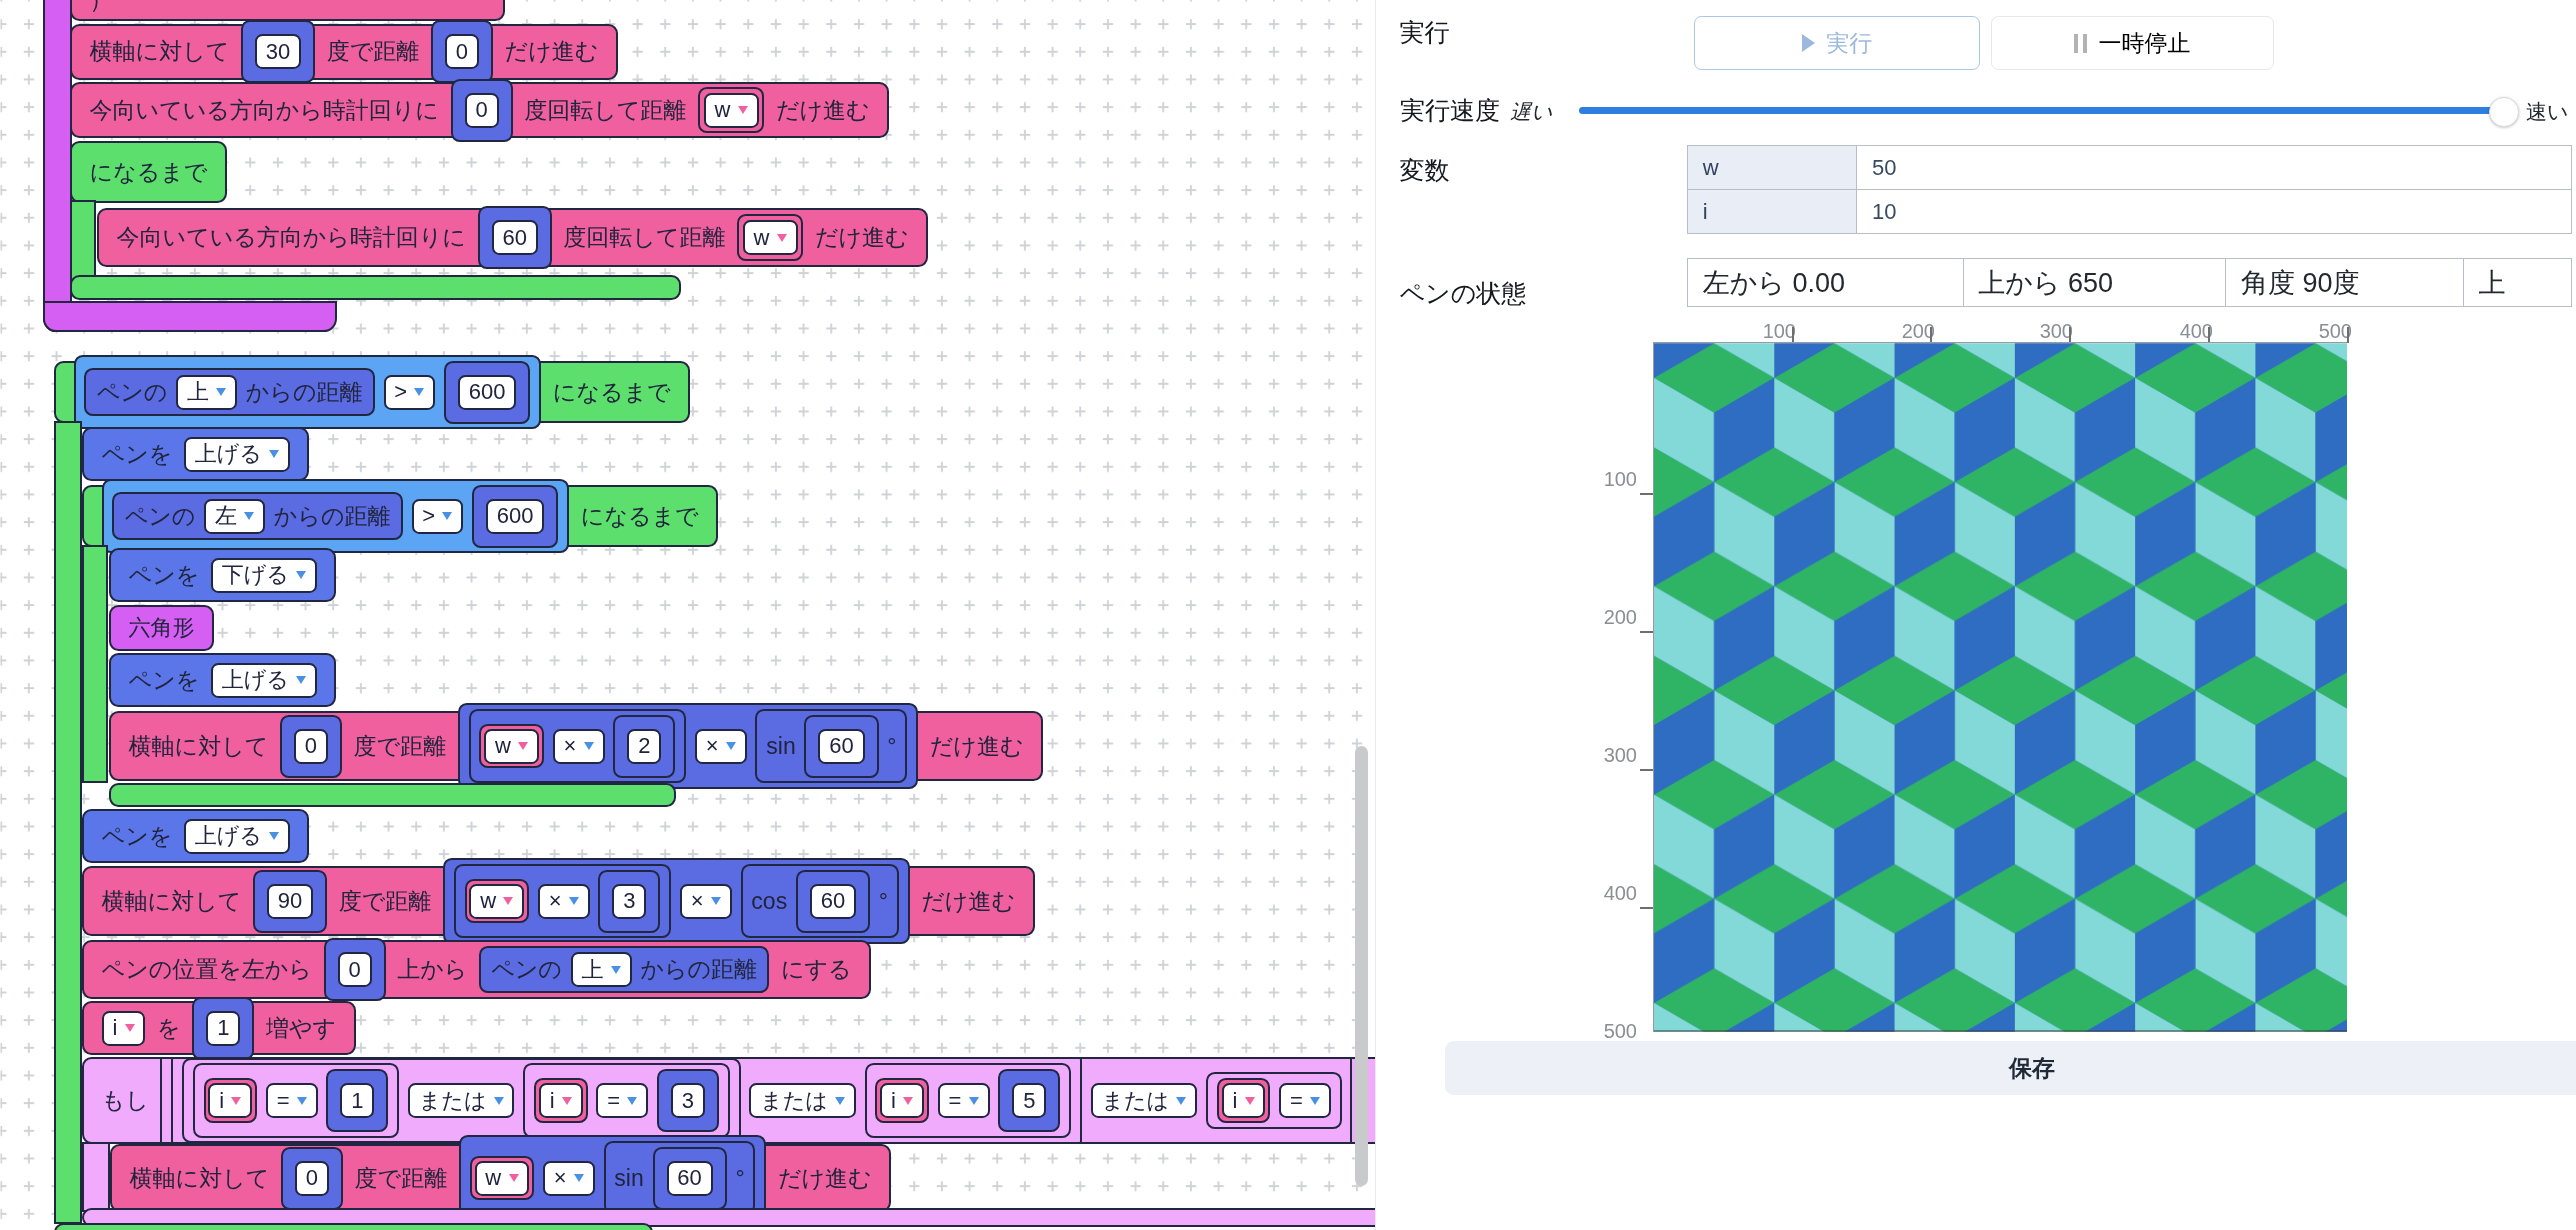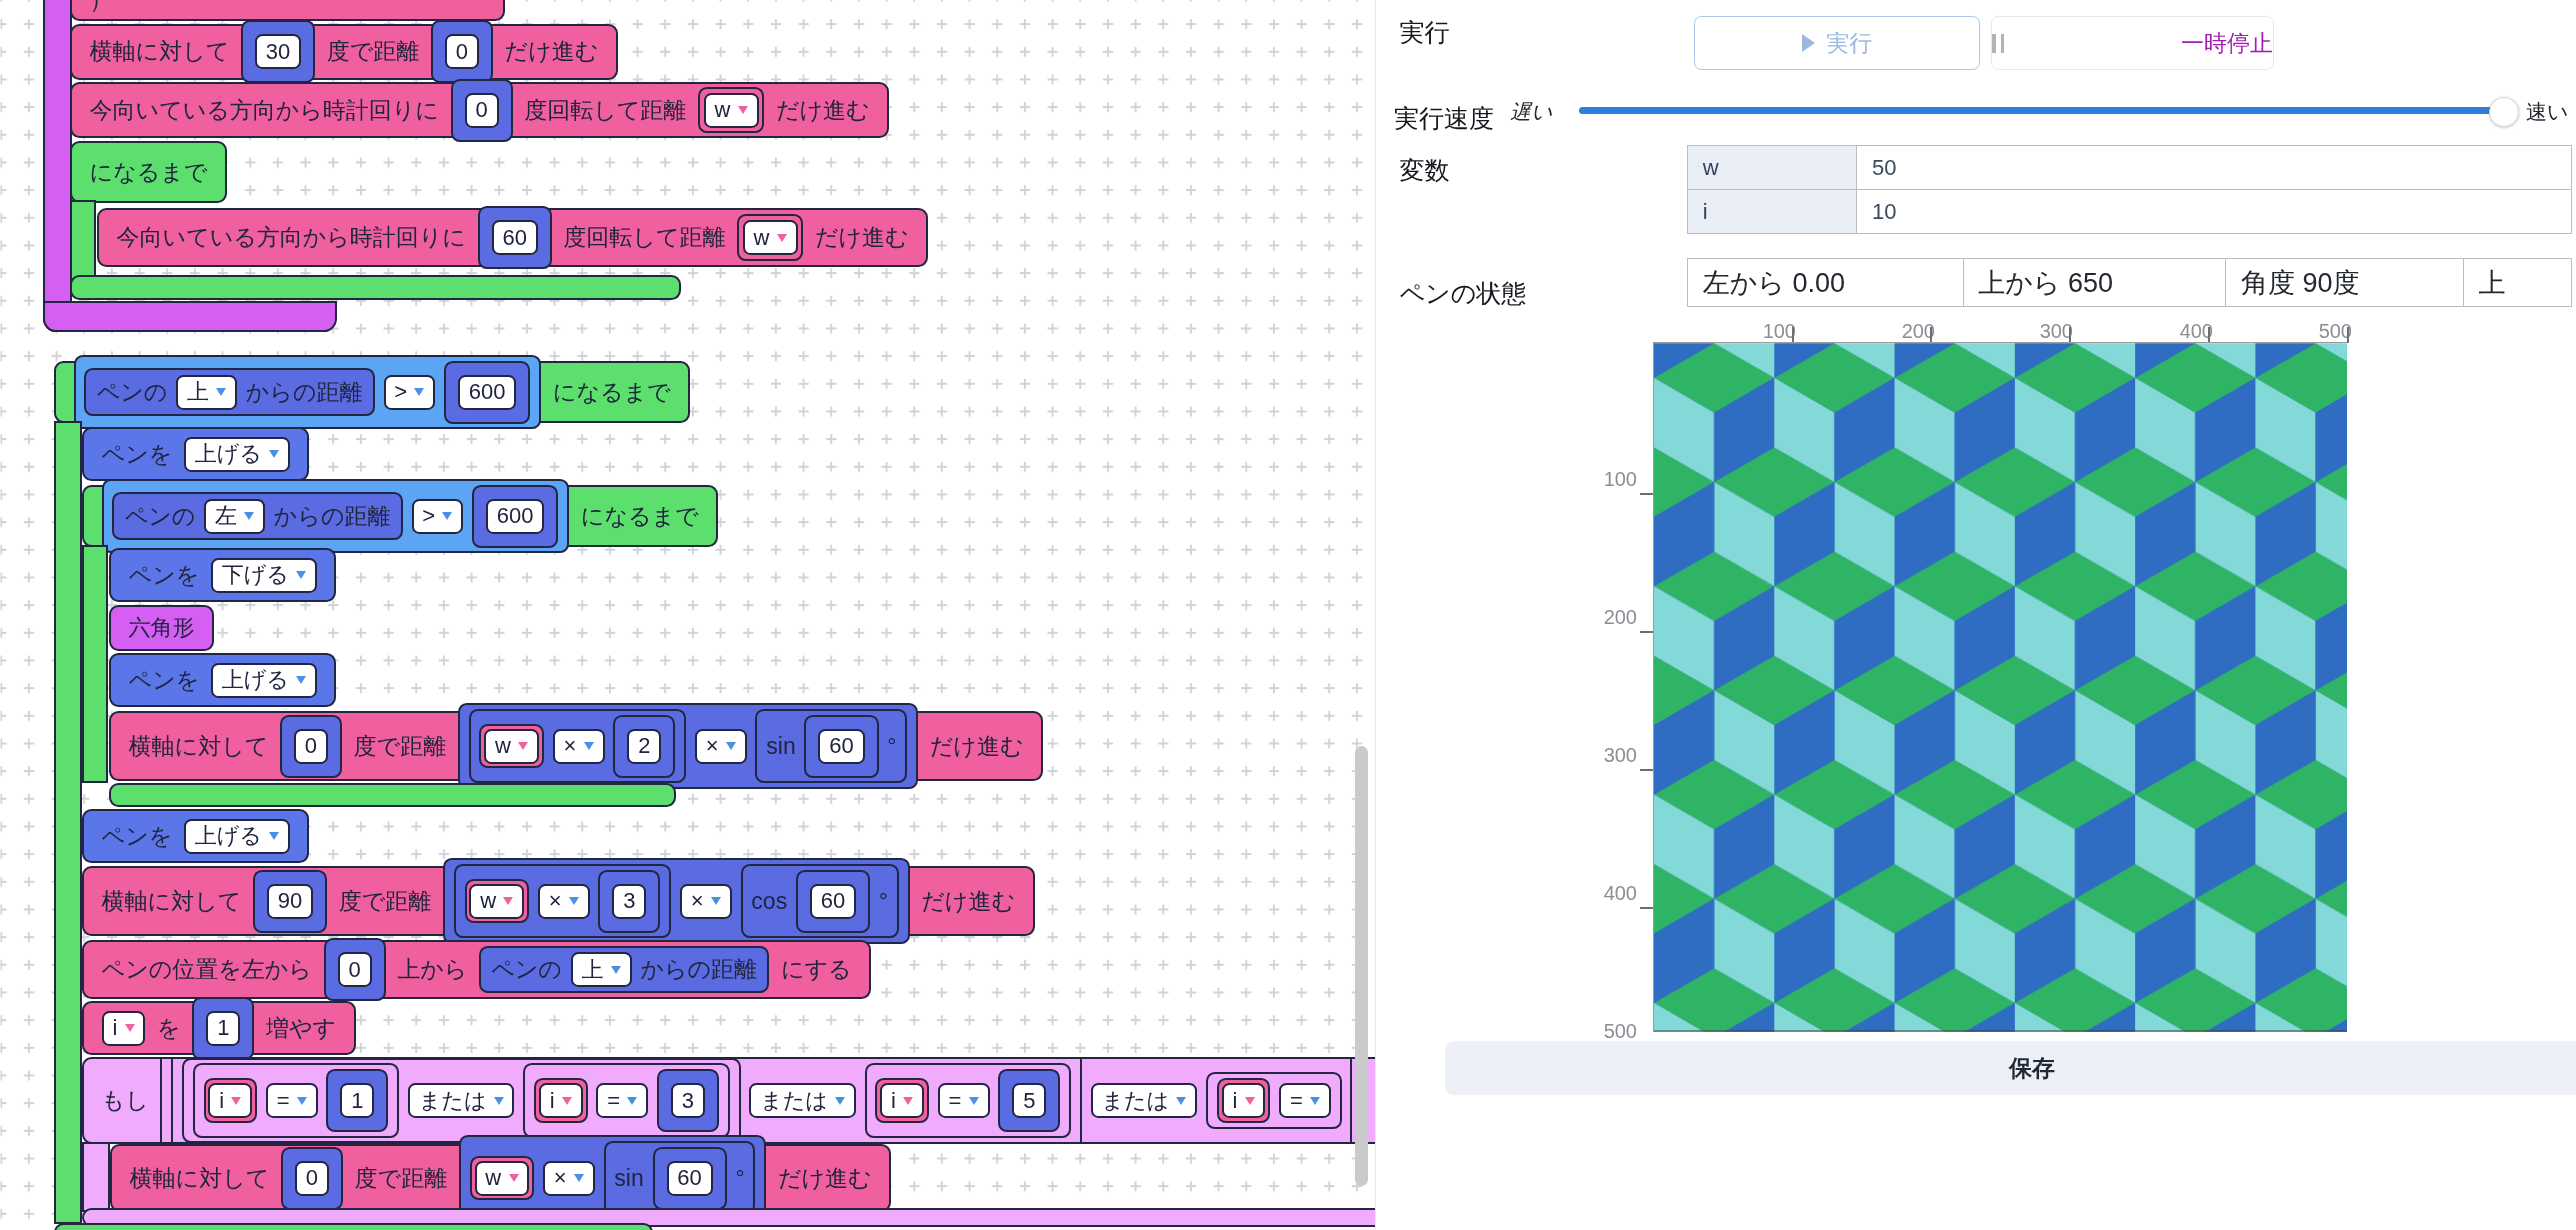--- a/index.html
+++ b/index.html
@@ -31,21 +31,21 @@
   #ws-scrollbar{position:absolute;left:1355px;top:746px;width:13.2px;height:440px;
                 background:#c9cacb;border-radius:6.6px;}
 
   
   #panel{position:absolute;left:1375px;top:0;width:1201px;height:1230px;background:#fff;
          border-left:0.7px solid #e8eaed;box-sizing:border-box;}
   .plabel{position:absolute;font-size:25px;color:#15181e;}
   .pbtn{position:absolute;height:54px;box-sizing:border-box;border-radius:7.3px;background:#fff;
         display:flex;align-items:center;justify-content:center;gap:11.7px;font-size:23px;cursor:default;}
   .btn-run{border:1.5px solid #a9c6e8;color:#9cb9dd;}
-  .btn-pause{border:1.5px solid #e7e7e7;color:#a21caf;justify-content:space-between;}
+  .btn-pause{border:1.5px solid #e7e7e7;color:#000000;}
   .btn-reset{border:1.5px solid #e2e2e2;color:#23272e;font-weight:700;}
   .play-tri{width:0;height:0;border-top:9.5px solid transparent;border-bottom:9.5px solid transparent;
             border-left:13.2px solid #9cb9dd;display:inline-block;}
   .pause-ic{display:inline-flex;gap:5.1px;}
   .pause-ic i{display:block;width:3.7px;height:19px;background:#b3b3b3;}
   .btn-reset .pause-ic i{background:#23272e;}
 
   .small-lab{position:absolute;font-size:21px;color:#23272e;}
   #speed-track{position:absolute;left:203px;top:107px;width:924px;height:7.3px;background:#2e7edf;border-radius:3.7px;}
   #speed-thumb{position:absolute;left:1113px;top:97px;width:28px;height:28px;border-radius:50%;
@@ -445,21 +445,21 @@
       <span>実行</span>
     </div>
     <div class="pbtn btn-pause" style="left:615px;top:16px;width:283px;">
       <span class="pause-ic">
           <i></i>
           <i></i>
         </span>
       <span>一時停止</span>
     </div>
 
-    <div class="plabel" style="left:18px;top:94px;margin-top:8px;">実行速度</div>
+    <div class="plabel" style="left:24px;top:94px;">実行速度</div>
     <div class="small-lab" style="left:134px;top:98px;font-style:italic;">遅い</div>
     <div id="speed-track"></div>
     <div id="speed-thumb"></div>
     <div class="small-lab" style="left:1150px;top:98px;">速い</div>
 
     <div class="plabel" style="left:23.5px;top:154px;">変数</div>
     <table class="vtable">
       <tbody>
           <tr>
         <td class="vh">w</td>

